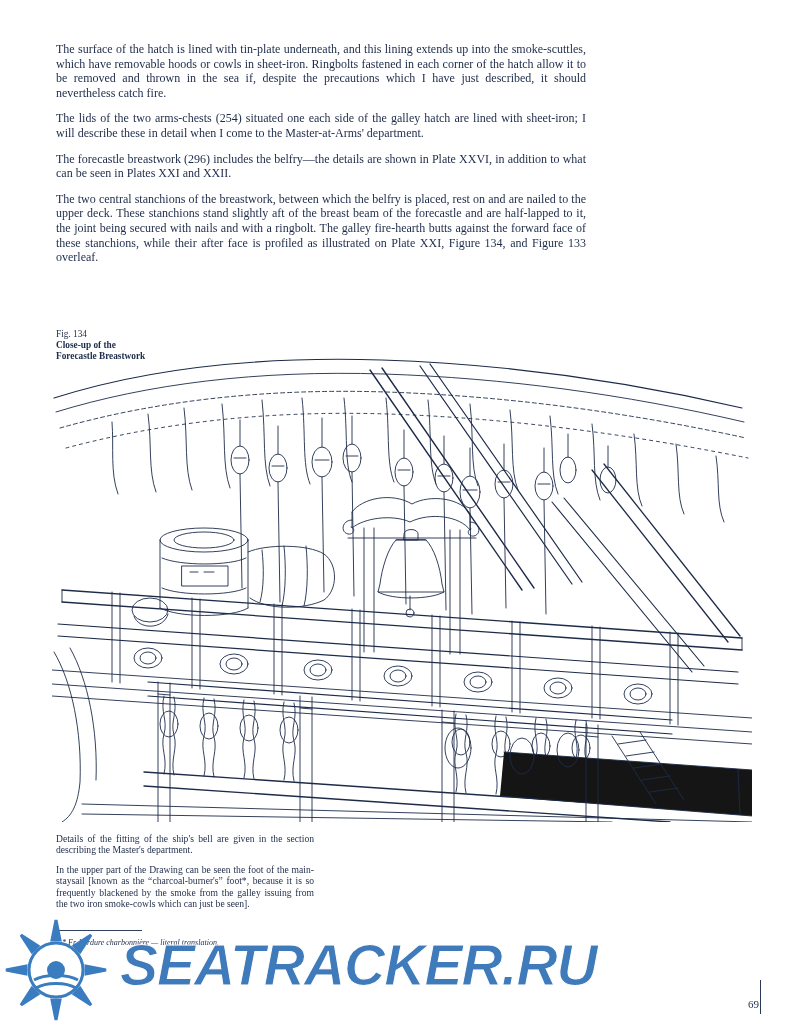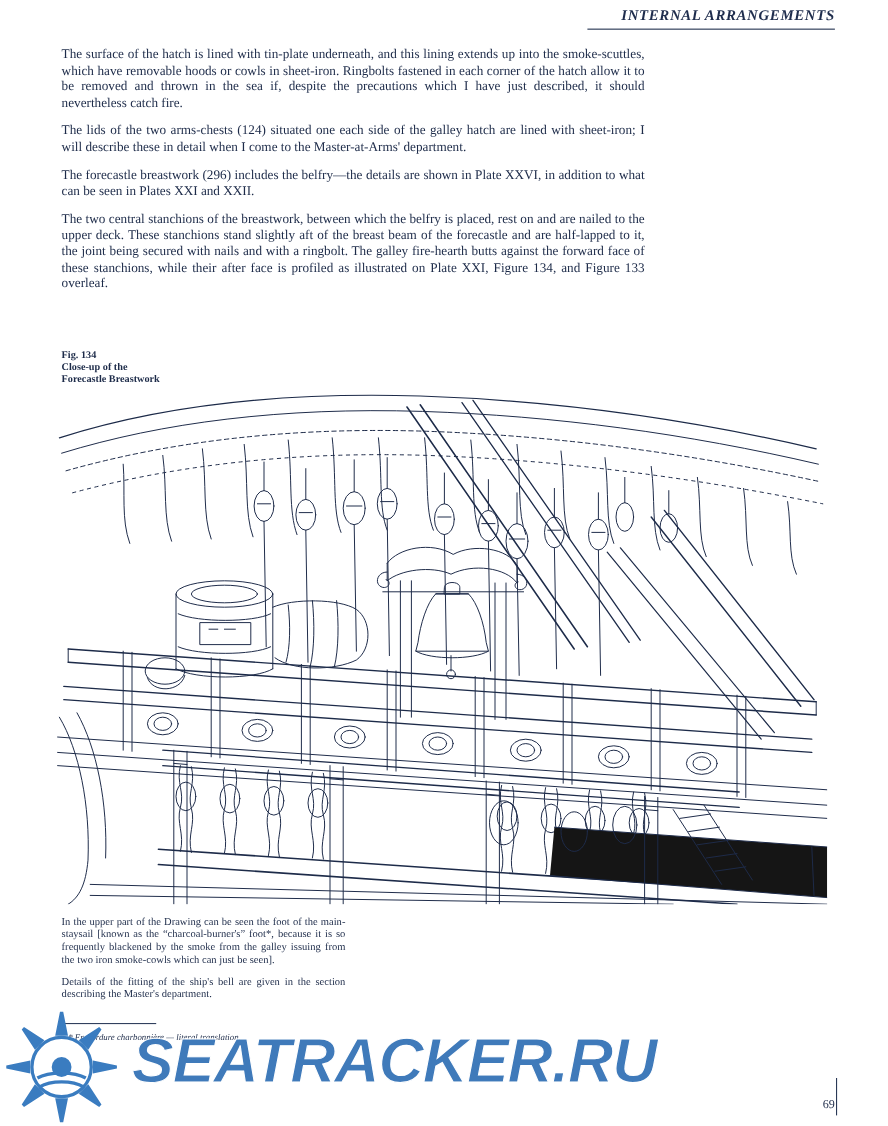--- a/index.html
+++ b/index.html
@@ -65,21 +65,21 @@
   
   .fig-caption {
     position: absolute;
     left: 56px;
     top: 318px;
     font-size: 9.3px;
     line-height: 11.2px;
     font-weight: bold;
     color: #1d2b49;
   }
-  .fig-caption .fig-num { font-weight: bold; }
+  .fig-caption .fig-num { font-weight: normal; margin-top: 11px; }
 
   
   .illustration {
     position: absolute;
     left: 52px;
     top: 352px;
     width: 700px;
     height: 470px;
   }
   .illustration svg { display: block; }
@@ -161,28 +161,24 @@
     top: 4px;
     width: 104px;
     height: 104px;
   }
 </style>
 </head>
 <body>
 
 <div class="page">
 
-  <div class="header">
-    <div class="header-rule"></div>
-    <div class="header-title">INTERNAL ARRANGEMENTS</div>
-  </div>
 
   <div class="body-text">
     <p class="para">The surface of the hatch is lined with tin-plate underneath, and this lining extends up into the smoke-scuttles, which have removable hoods or cowls in sheet-iron.   Ringbolts fastened in each corner of the hatch allow it to be removed and thrown in the sea if, despite the precautions which I have just described, it should nevertheless catch fire.</p>
-    <p class="para">The lids of the two arms-chests (124) situated one each side of the galley hatch are lined with sheet-iron; I will describe these in detail when I come to the Master-at-Arms' department.</p>
+    <p class="para">The lids of the two arms-chests (254) situated one each side of the galley hatch are lined with sheet-iron; I will describe these in detail when I come to the Master-at-Arms' department.</p>
     <p class="para">The forecastle breastwork (296) includes the belfry—the details are shown in Plate XXVI, in addition to what can be seen in Plates XXI and XXII.</p>
     <p class="para">The two central stanchions of the breastwork, between which the belfry is placed, rest on and are nailed to the upper deck.   These stanchions stand slightly aft of the breast beam of the forecastle and are half-lapped to it, the joint being secured with nails and with a ringbolt.   The galley fire-hearth butts against the forward face of these stanchions, while their after face is profiled as illustrated on Plate XXI, Figure 134, and Figure 133 overleaf.</p>
   </div>
 
   <div class="fig-caption">
     <div class="fig-num">Fig. 134</div>
     <div>Close-up of the</div>
     <div>Forecastle Breastwork</div>
   </div>
 
@@ -424,22 +420,22 @@
         <path d="M2 300 C 20 330, 30 380, 28 430 C 26 452, 20 464, 10 470"></path>
         <path d="M18 296 C 36 328, 46 378, 44 428"></path>
 
         <path d="M30 452 L 700 470"></path>
         <path d="M30 462 L 560 470"></path>
       </g>
     </svg>
   </div>
 
   <div class="note-col">
+    <p class="note-p">Details of the fitting of the ship's bell are given in the section describing the Master's department.</p>
     <p class="note-p">In the upper part of the Drawing can be seen the foot of the main-staysail [known as the “charcoal-burner's” foot*, because it is so frequently blackened by the smoke from the galley issuing from the two iron smoke-cowls which can just be seen].</p>
-    <p class="note-p">Details of the fitting of the ship's bell are given in the section describing the Master's department.</p>
   </div>
 
   <div class="footnote-sep"></div>
   <div class="footnote">* Fr. bordure charbonnière — literal translation.</div>
 
   <div class="page-rule"></div>
   <div class="page-number">69</div>
 
   <div class="watermark">
     <svg class="wm-sun" viewBox="0 0 104 104">

